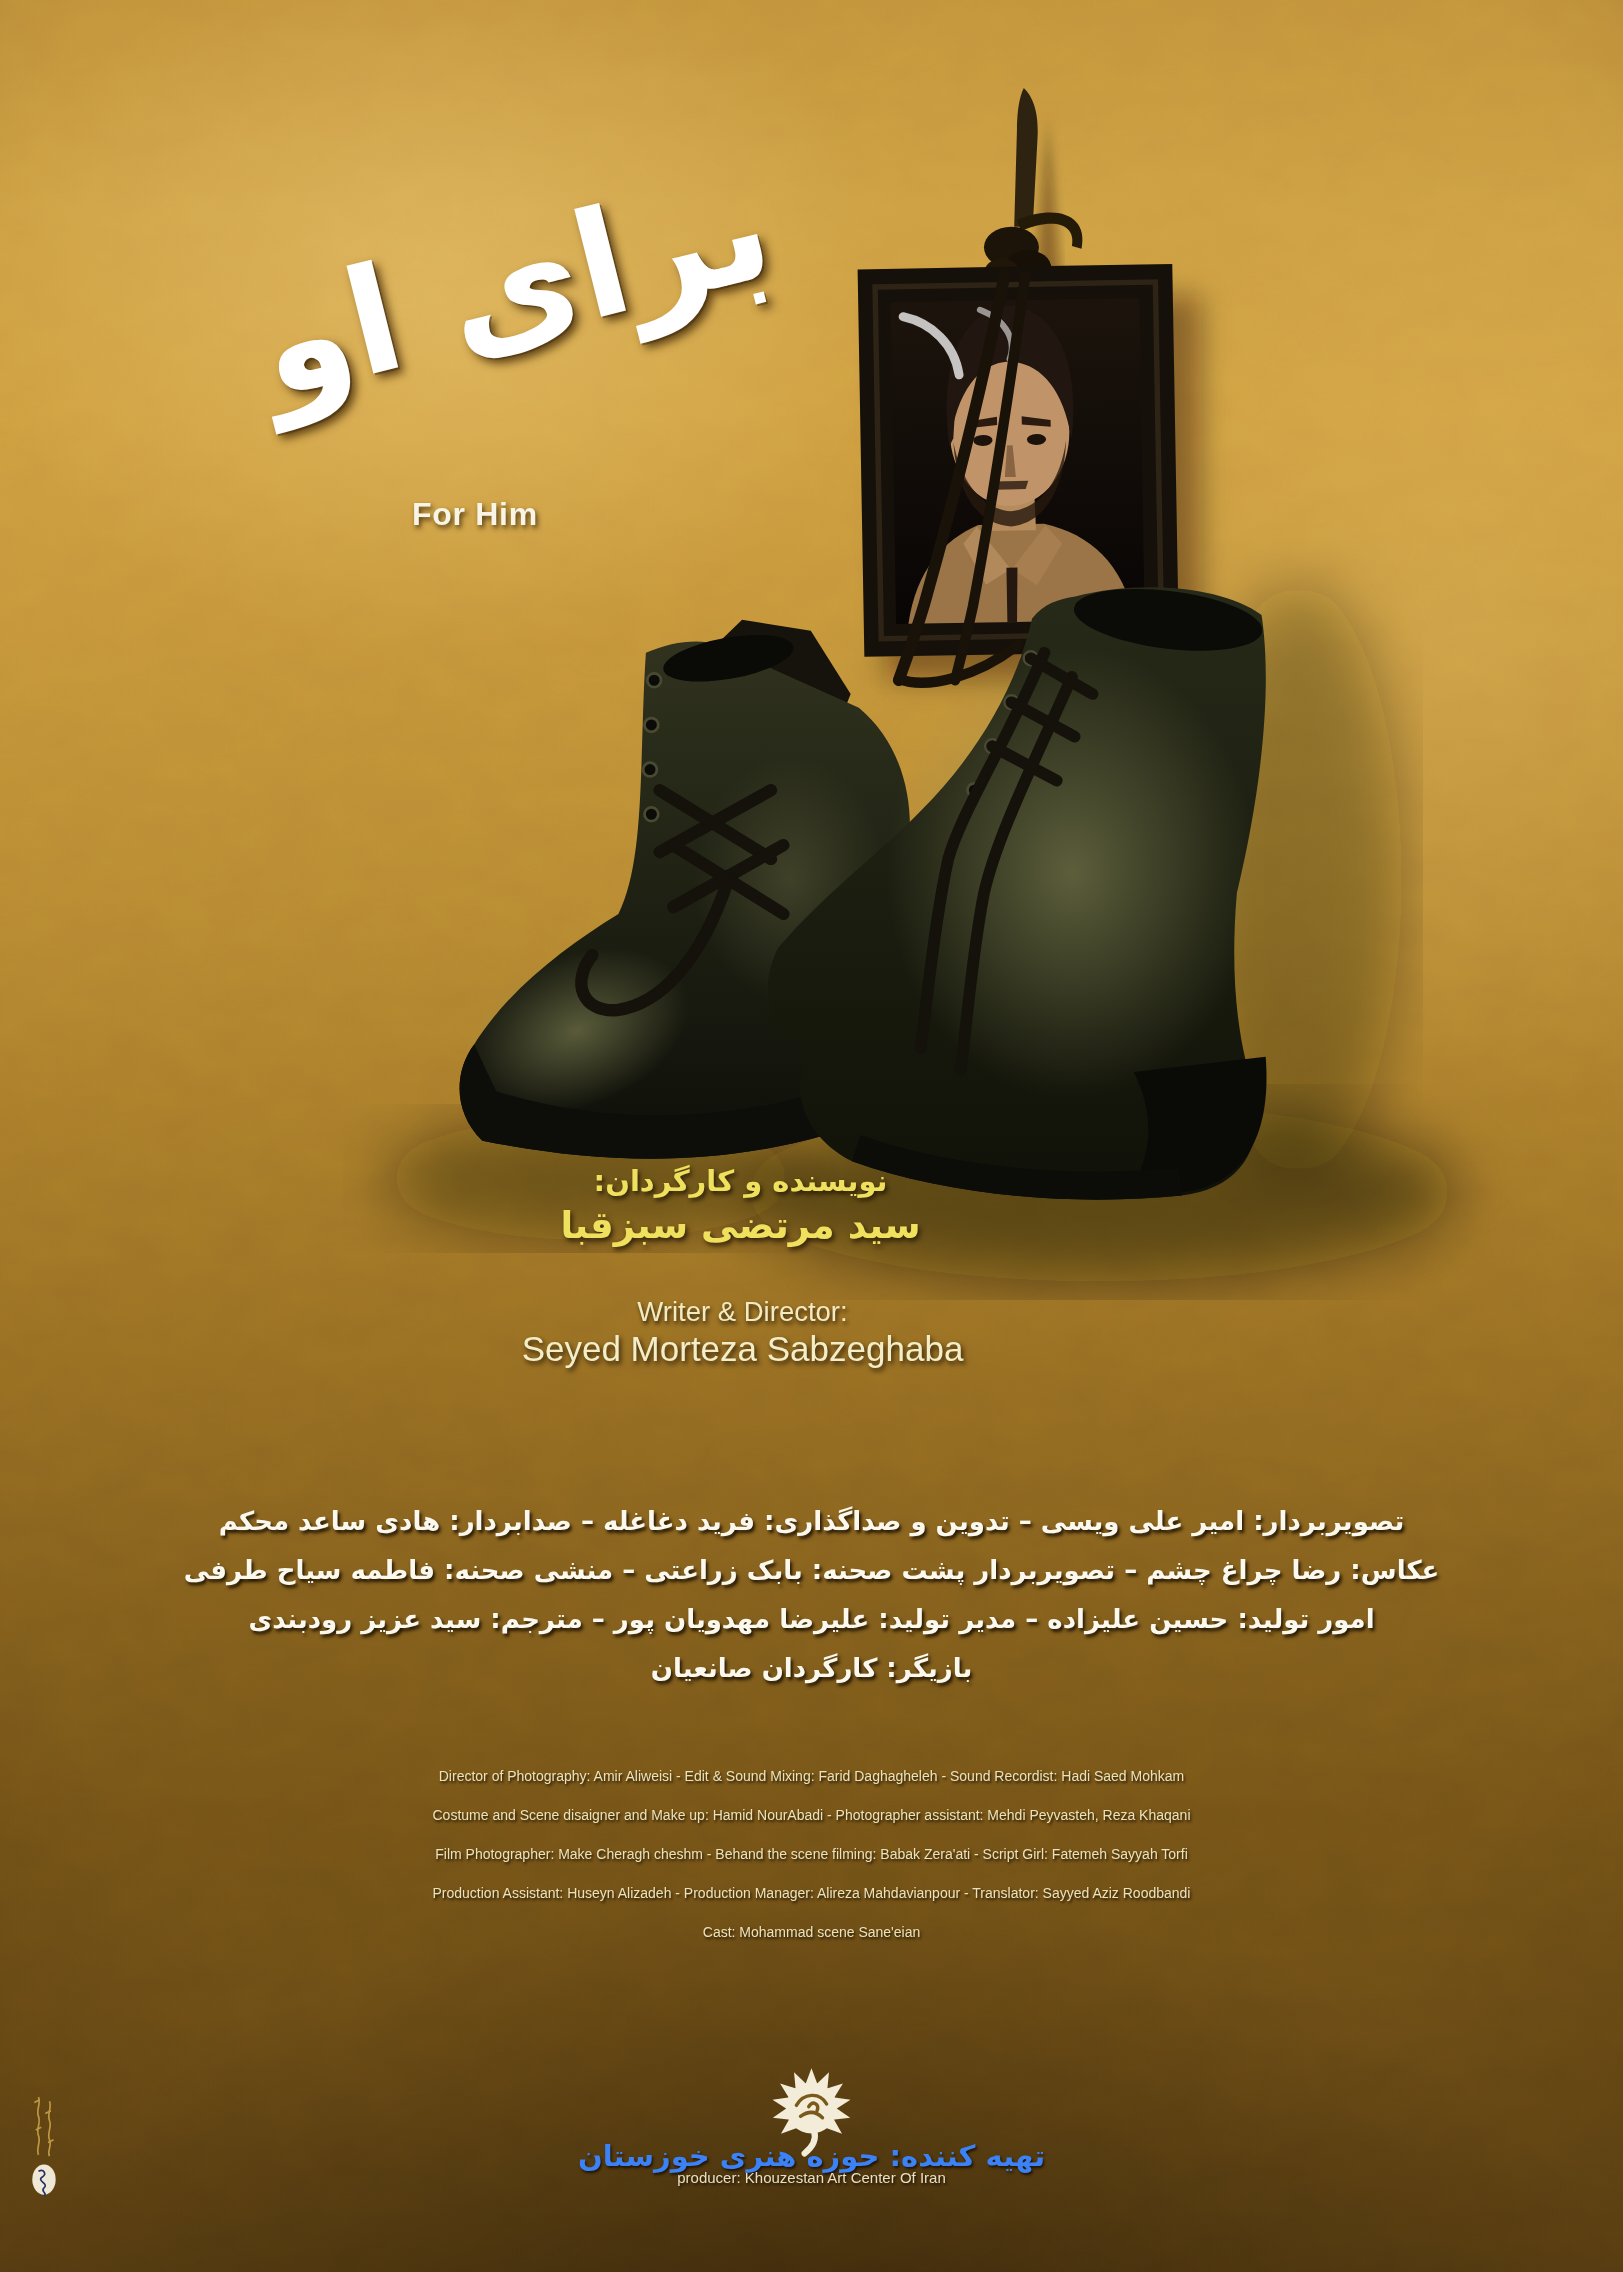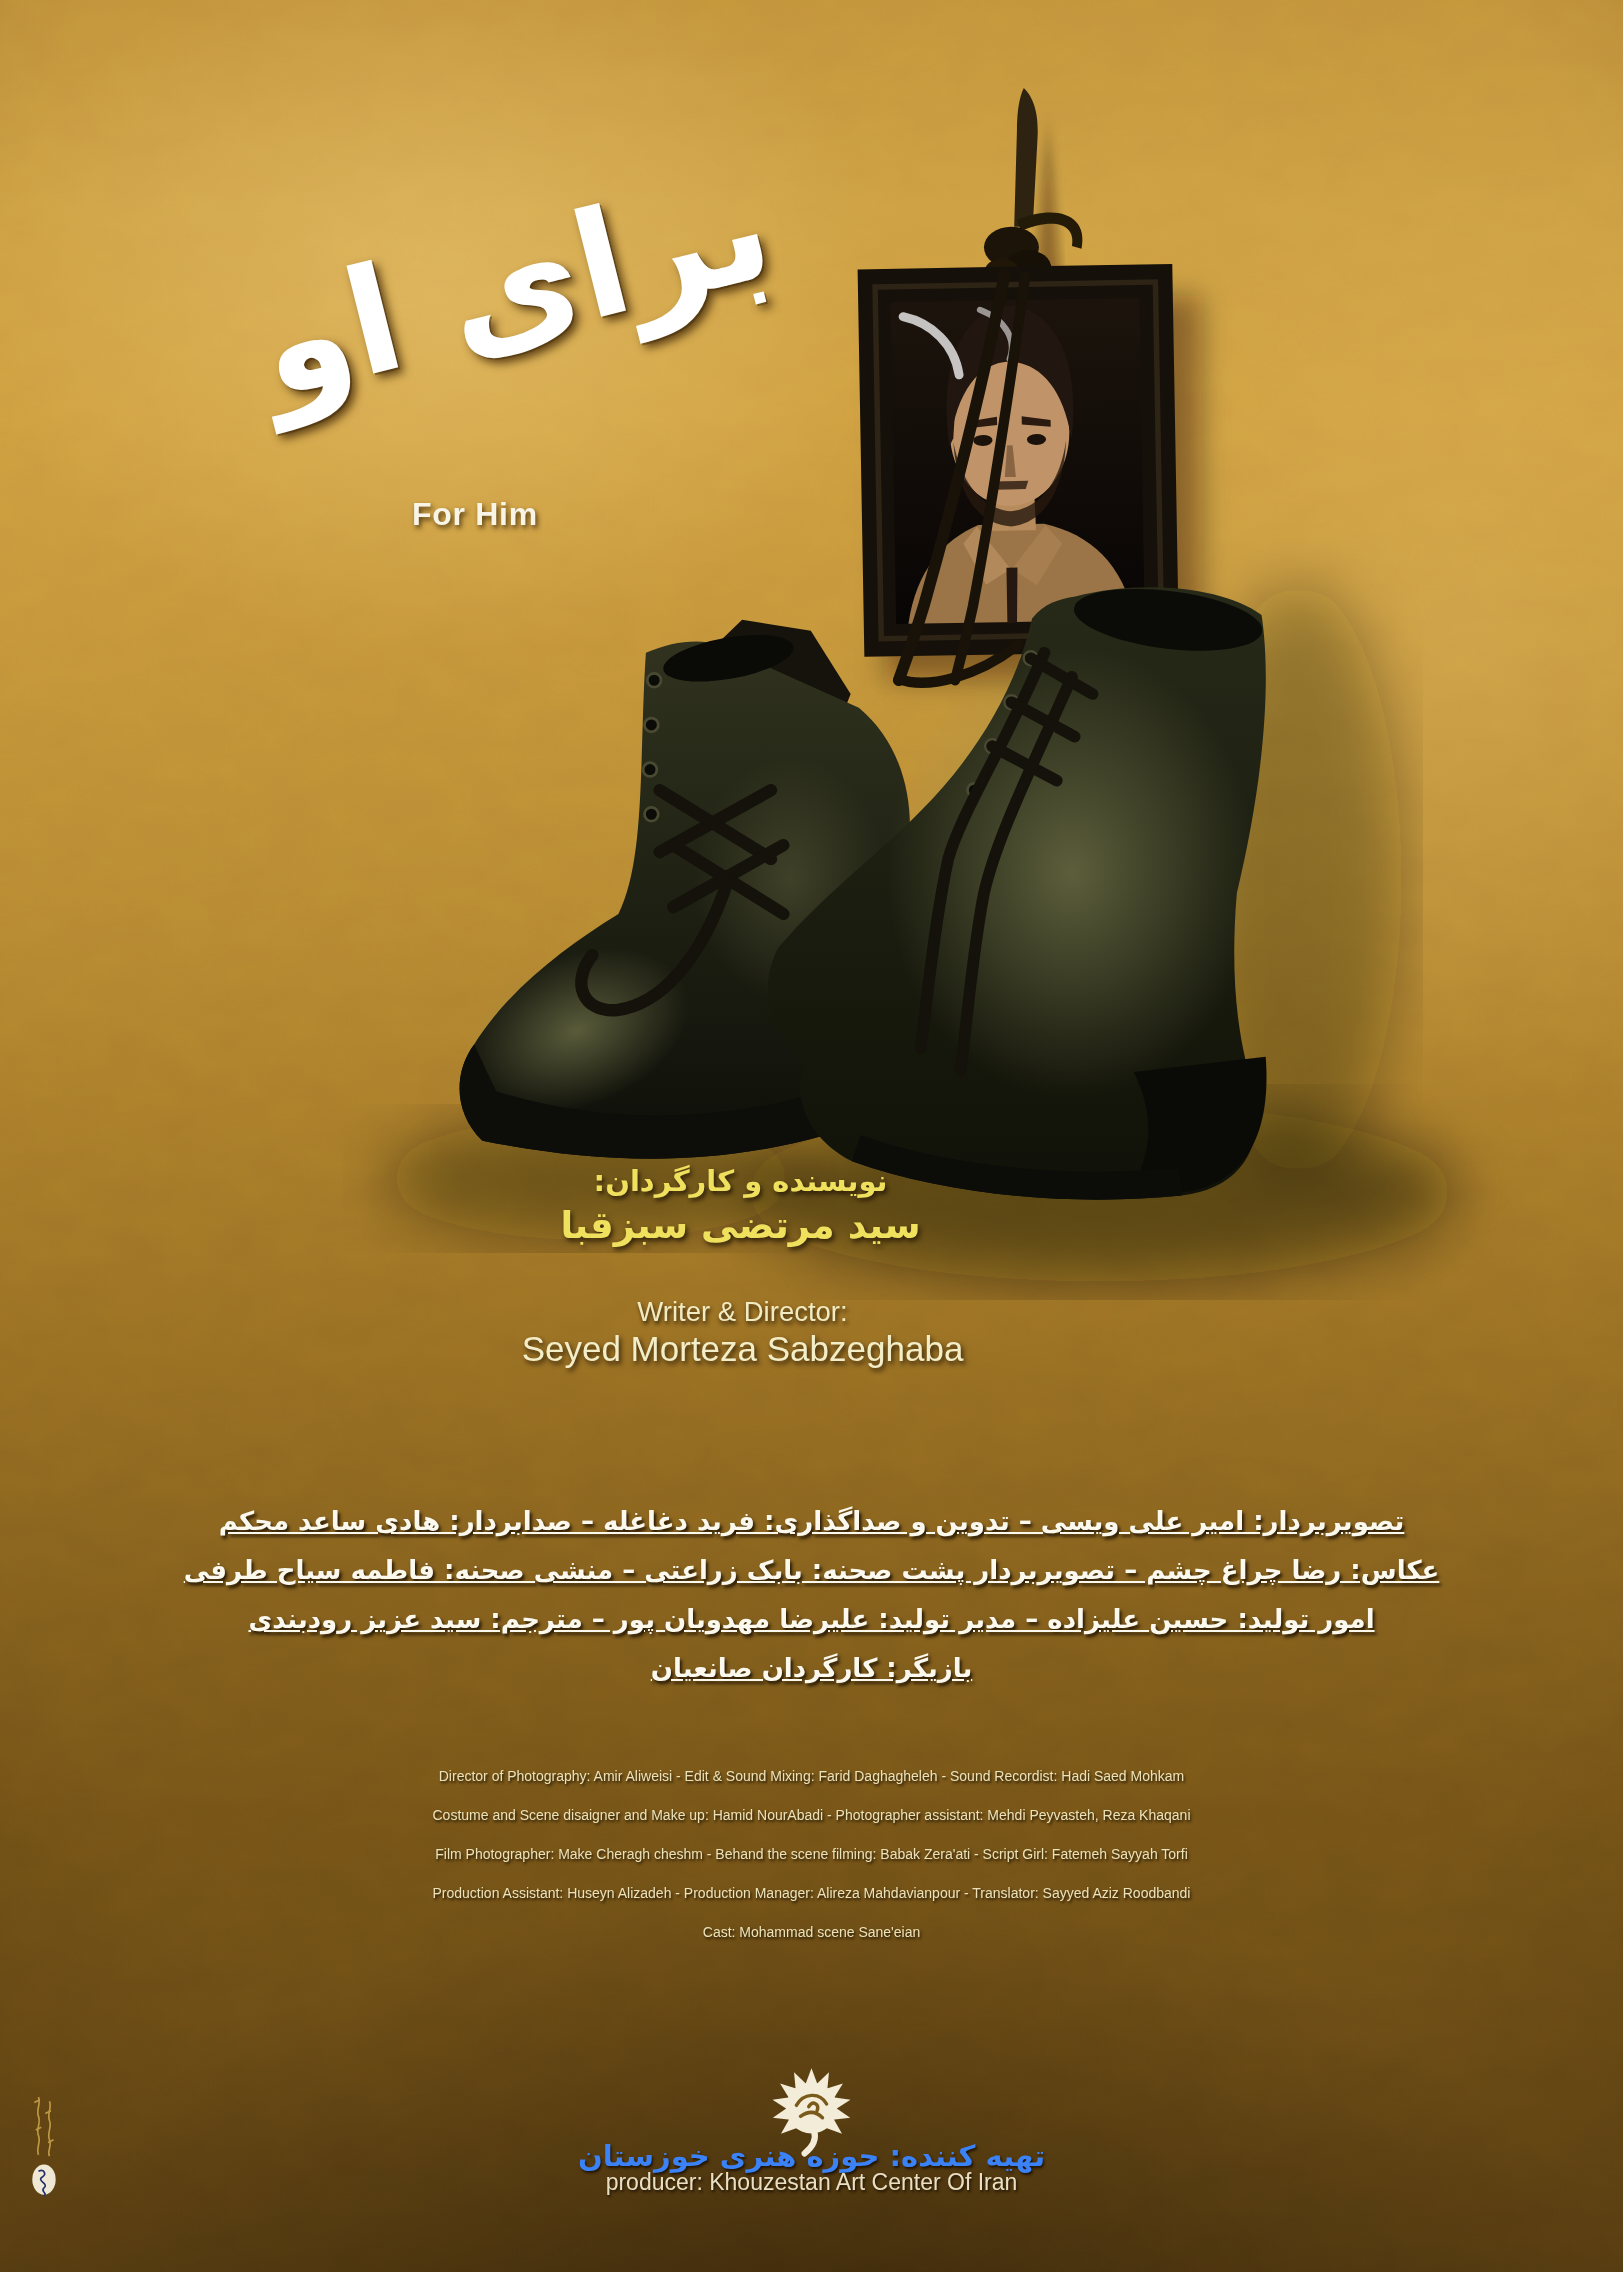--- a/index.html
+++ b/index.html
@@ -40,26 +40,26 @@
   .fa{font-family:"DejaVu Sans",sans-serif;direction:rtl;}
   .dir-fa-label{top:1164px;font-size:29px;font-weight:bold;color:#efe05e;
     text-shadow:2.1px 2.7px 4.1px rgba(40,25,5,0.9);transform:translateX(-71px);}
   .dir-fa-name{top:1204px;font-size:37px;font-weight:bold;color:#efe05e;
     text-shadow:2.1px 3.4px 4.8px rgba(40,25,5,0.9);transform:translateX(-71px);}
   .dir-en-label{top:1296px;font-size:27.5px;color:#f2ebc2;
     text-shadow:1.4px 2.7px 4.1px rgba(35,22,4,0.9);transform:translateX(-69px);}
   .dir-en-name{top:1329px;font-size:35px;color:#f4eec8;
     text-shadow:2.1px 3.4px 4.8px rgba(35,22,4,0.9);transform:translateX(-69px);}
   .credits-fa{top:1497px;line-height:49px;font-size:26px;font-weight:bold;color:#fbf8ee;
-    text-shadow:2.1px 2.7px 3.4px rgba(30,18,3,0.95);text-decoration:underline;}
+    text-shadow:2.1px 2.7px 3.4px rgba(30,18,3,0.95);}
   .credits-en{top:1757px;line-height:39px;font-size:14px;color:#ece2b8;
     text-shadow:1.4px 2.1px 2.7px rgba(28,17,3,0.95);}
   .producer-fa{top:2139px;font-size:29px;font-weight:bold;color:#3b82f6;
     text-shadow:1.4px 2.1px 2.7px rgba(28,17,3,0.95);}
-  .producer-en{top:2169px;font-size:23px;color:#e9dfc2;
+  .producer-en{top:2169px;font-size:15px;color:#e9dfc2;
     text-shadow:1.4px 2.1px 2.7px rgba(28,17,3,0.95);}
 </style>
 </head>
 <body>
 
 <div class="poster">
 
   <div class="wall"></div>
 
   <svg class="scene" viewBox="0 0 2362 3307" xmlns="http://www.w3.org/2000/svg">

